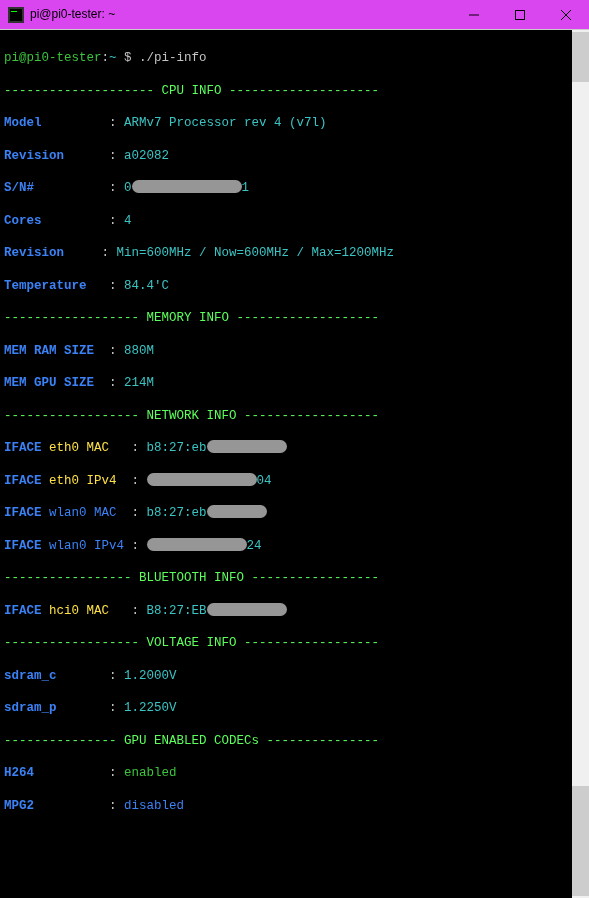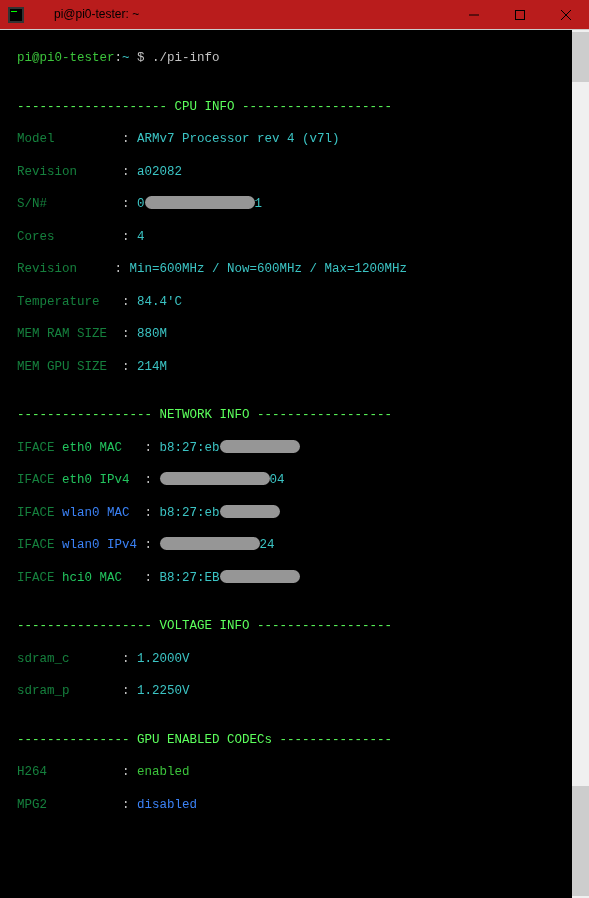--- a/index.html
+++ b/index.html
@@ -6,63 +6,62 @@
 body {
   background: #000;
   font-family: "Consolas", "Courier New", monospace;
   font-size: 12.5px;
   line-height: 1.3;
   width: 589px;
   height: 898px;
   overflow: hidden;
 }
 .titlebar {
-  background: #b91c1c;
+  background: #d946ef;
   height: 30px;
   display: flex;
   align-items: center;
   padding: 0 0 0 8px;
   border-bottom: 1px solid #ccc;
-  gap: 24px;
 }
 .titlebar-icon {
   width: 16px; height: 16px; margin-right: 6px;
 }
 .titlebar-text { flex: 1; font-family: "Segoe UI", sans-serif; font-size: 12px; color: #000; }
 .titlebar-btns { display: flex; }
 .tbtn {
   width: 46px; height: 30px; display: flex; align-items: center; justify-content: center;
   font-family: "Segoe UI", sans-serif;
 }
 .terminal {
   background: #000;
   height: calc(898px - 30px);
   position: relative;
-  padding: 4px 17px;
+  padding: 4px 4px;
   overflow-y: auto;
 }
 .scrollbar {
   position: absolute;
   right: 0; top: 0; bottom: 0;
   width: 17px;
   background: #f0f0f0;
 }
 .scrollthumb {
   position: absolute;
   right: 0; width: 17px;
   background: #cdcdcd;
 }
 .content { position: relative; padding-right: 18px; white-space: pre; }
 .g { color: #3bc43b; } 
-.r { color: #15803d; } 
+.r { color: #3b82f6; font-weight: bold; } 
 .y { color: #3b82f6; } 
 .c { color: #3bc4c4; } 
-.m { color: #22c55e; } 
+.m { color: #fde047; } 
 .w { color: #c4c4c4; } 
-.hg { color: #5cff5c; margin-top: 16px; } 
+.hg { color: #5cff5c; } 
 .redact {
   display: inline-block;
   height: 13px;
   background: #969696;
   border-radius: 7px;
   vertical-align: -2px;
 }
 .line { min-height: 16px; }
 </style>
 </head>
@@ -104,27 +103,29 @@
   </div>
   <div class="content">
 <div class="line"><span class="g">pi@pi0-tester</span><span class="w">:</span><span class="c">~</span><span class="w"> $ </span><span class="w">./pi-info</span></div>
 <div class="line hg">-------------------- <span>CPU INFO</span> --------------------</div>
 <div class="line"><span class="r">Model</span><span class="w">        </span><span class="w"> : </span><span class="c">ARMv7 Processor rev 4 (v7l)</span></div>
 <div class="line"><span class="r">Revision</span><span class="w">     </span><span class="w"> : </span><span class="c">a02082</span></div>
 <div class="line"><span class="r">S/N#</span><span class="w">         </span><span class="w"> : </span><span class="c">0</span><span class="redact" style="width:110px;"></span><span class="c">1</span></div>
 <div class="line"><span class="r">Cores</span><span class="w">        </span><span class="w"> : </span><span class="c">4</span></div>
 <div class="line"><span class="r">Revision</span><span class="w">    </span><span class="w"> : </span><span class="c">Min=600MHz / Now=600MHz / Max=1200MHz</span></div>
 <div class="line"><span class="r">Temperature</span><span class="w">  </span><span class="w"> : </span><span class="c">84.4'C</span></div>
+<div class="line hg">------------------ <span>MEMORY INFO</span> -------------------</div>
 <div class="line"><span class="r">MEM RAM SIZE</span><span class="w"> </span><span class="w"> : </span><span class="c">880M</span></div>
 <div class="line"><span class="r">MEM GPU SIZE</span><span class="w"> </span><span class="w"> : </span><span class="c">214M</span></div>
 <div class="line hg">------------------ <span>NETWORK INFO</span> ------------------</div>
 <div class="line"><span class="r">IFACE</span> <span class="m">eth0 MAC</span><span class="w">  </span><span class="w"> : </span><span class="c">b8:27:eb</span><span class="redact" style="width:80px;"></span></div>
 <div class="line"><span class="r">IFACE</span> <span class="m">eth0 IPv4</span><span class="w"> </span><span class="w"> : </span><span class="redact" style="width:110px;"></span><span class="c">04</span></div>
 <div class="line"><span class="r">IFACE</span> <span class="y">wlan0 MAC</span><span class="w"> </span><span class="w"> : </span><span class="c">b8:27:eb</span><span class="redact" style="width:60px;"></span></div>
 <div class="line"><span class="r">IFACE</span> <span class="y">wlan0 IPv4</span><span class="w"></span><span class="w"> : </span><span class="redact" style="width:100px;"></span><span class="c">24</span></div>
+<div class="line hg">----------------- <span>BLUETOOTH INFO</span> -----------------</div>
 <div class="line"><span class="r">IFACE</span> <span class="m">hci0 MAC</span><span class="w">  </span><span class="w"> : </span><span class="c">B8:27:EB</span><span class="redact" style="width:80px;"></span></div>
 <div class="line hg">------------------ <span>VOLTAGE INFO</span> ------------------</div>
 <div class="line"><span class="r">sdram_c</span><span class="w">      </span><span class="w"> : </span><span class="c">1.2000V</span></div>
 <div class="line"><span class="r">sdram_p</span><span class="w">      </span><span class="w"> : </span><span class="c">1.2250V</span></div>
 <div class="line hg">--------------- <span>GPU ENABLED CODECs</span> ---------------</div>
 <div class="line"><span class="r">H264</span><span class="w">         </span><span class="w"> : </span><span class="g">enabled</span></div>
 <div class="line"><span class="r">MPG2</span><span class="w">         </span><span class="w"> : </span><span class="y">disabled</span></div>
 
 
 

